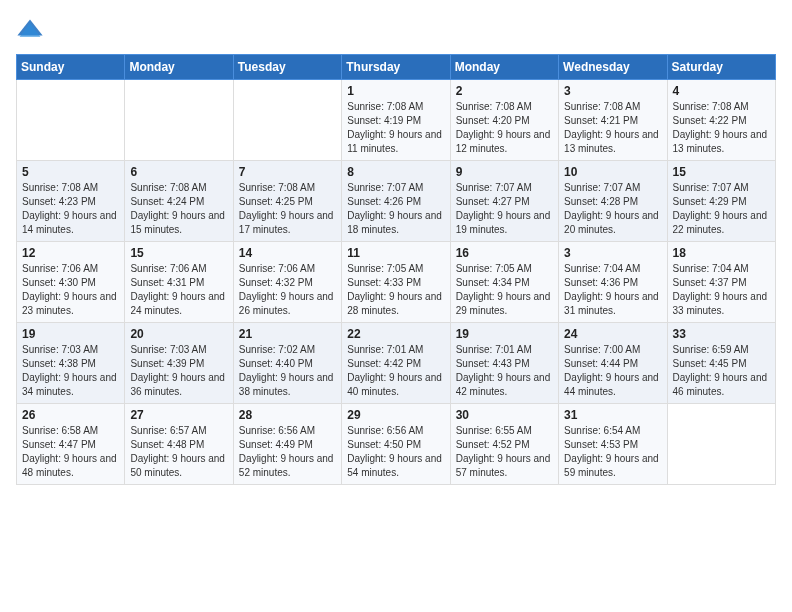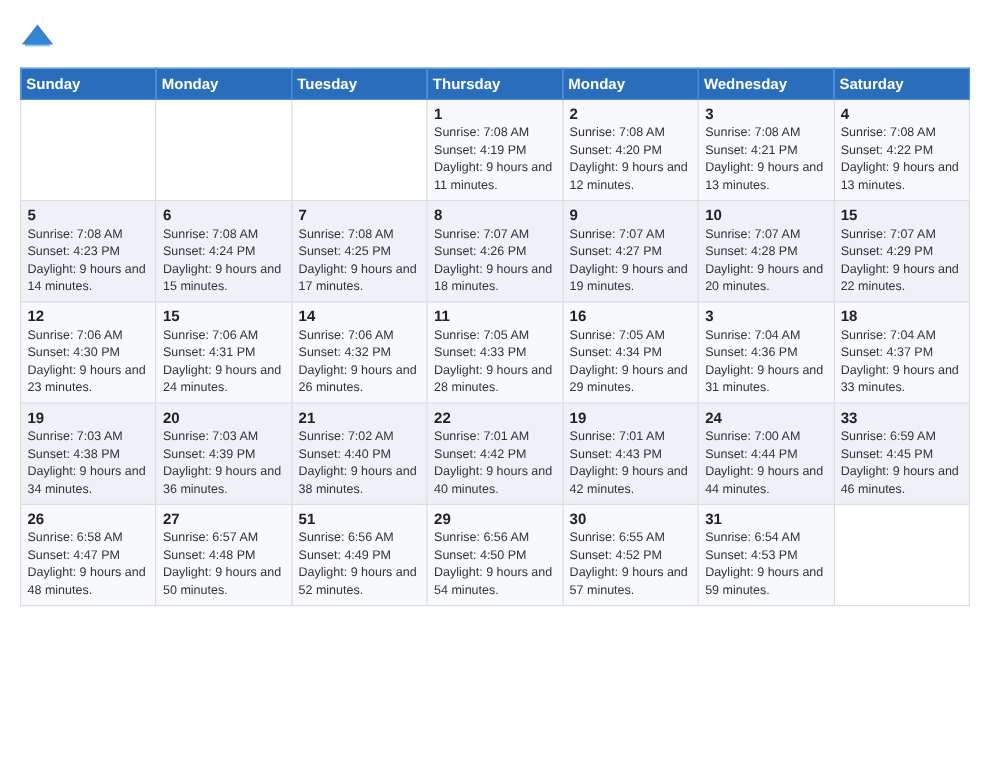--- a/index.html
+++ b/index.html
@@ -245,21 +245,21 @@
       <tr>
         <td>
           <span class="day-number">26</span>
           <div class="day-info">Sunrise: 6:58 AM<br>Sunset: 4:47 PM<br>Daylight: 9 hours and 48 minutes.</div>
         </td>
         <td>
           <span class="day-number">27</span>
           <div class="day-info">Sunrise: 6:57 AM<br>Sunset: 4:48 PM<br>Daylight: 9 hours and 50 minutes.</div>
         </td>
         <td>
-          <span class="day-number">51</span>
+          <span class="day-number">28</span>
           <div class="day-info">Sunrise: 6:56 AM<br>Sunset: 4:49 PM<br>Daylight: 9 hours and 52 minutes.</div>
         </td>
         <td>
           <span class="day-number">29</span>
           <div class="day-info">Sunrise: 6:56 AM<br>Sunset: 4:50 PM<br>Daylight: 9 hours and 54 minutes.</div>
         </td>
         <td>
           <span class="day-number">30</span>
           <div class="day-info">Sunrise: 6:55 AM<br>Sunset: 4:52 PM<br>Daylight: 9 hours and 57 minutes.</div>
         </td>

